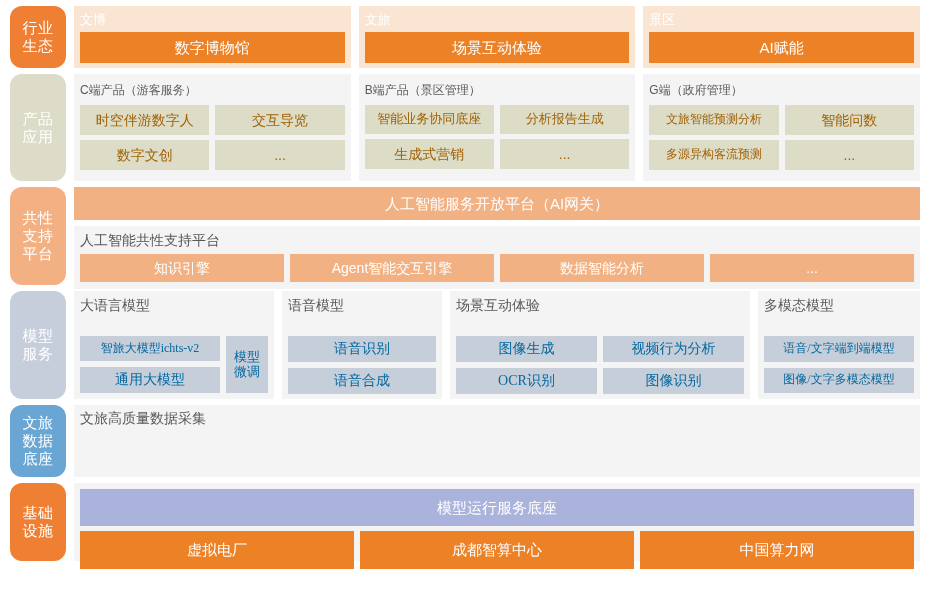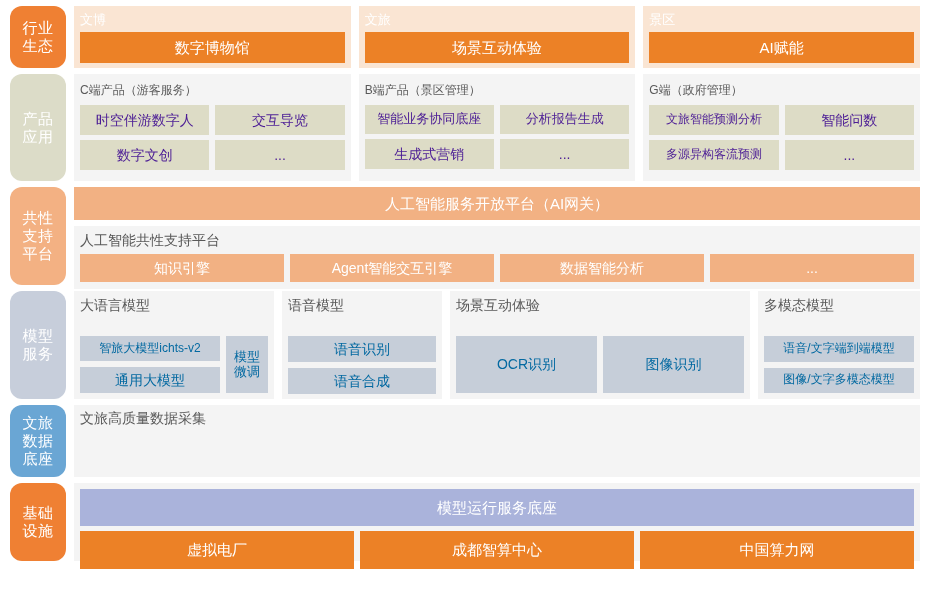--- a/index.html
+++ b/index.html
@@ -58,21 +58,21 @@
   .chip {
     display: flex; align-items: center; justify-content: center;
     text-align: center;
     font-size: 14px;
     color: #ffffff;
     padding: 5px 4px;
     line-height: 1.15;
   }
   .chip-orange { background: #ec8126; }
   .chip-lorange { background: #f2b183; }
-  .chip-khaki { background: #dddcc6; color: #4c1d95; }
+  .chip-khaki { background: #dddcc6; color: #a16207; }
   .chip-gray  { background: #c6ced9; color: #0369a1; }
   .chip-blue  { background: #6fa8d6; color: #ffffff; }
   .chip-peri  { background: #aab3db; color: #ffffff; }
   .chip-small { font-size: 13px; }
   .chip-xsmall { font-size: 12px; }
 
   .cells { display: flex; gap: 6px; }
   .cells > * { flex: 1 1 0; }
 
   
@@ -89,21 +89,21 @@
 
   
   #row-support { height: 98px; }
   #row-support .content { flex-direction: column; gap: 6px; }
   #gateway-bar { padding: 8px 4px; font-size: 15px; }
   #support-panel { padding: 4px 6px 7px 6px; gap: 3px; }
   #support-panel .chip { padding: 6px 4px; }
 
   
   #row-model { height: 108px; }
-  #row-model .content > .panel { padding: 4px 6px 6px 6px; gap: 20px; }
+  #row-model .content > .panel { padding: 4px 6px 6px 6px; gap: 20px; font-family: Liberation Serif, serif; }
   #panel-llm { flex: 0 0 200px; }
   #panel-speech { flex: 0 0 160px; }
   #panel-vision { flex: 1 1 auto; }
   #panel-multimodal { flex: 0 0 162px; }
   .llm-grid { display: flex; gap: 6px; flex: 1 1 auto; }
   .llm-left { display: flex; flex-direction: column; gap: 6px; flex: 1 1 auto; }
   .llm-left > * { flex: 1 1 0; }
   .llm-right { flex: 0 0 42px; display: flex; }
   .llm-right > * { flex: 1 1 auto; }
   .stack2 { display: flex; flex-direction: column; gap: 6px; flex: 1 1 auto; }
@@ -251,20 +251,24 @@
         <div class="stack2">
           <div class="chip chip-gray">语音识别</div>
           <div class="chip chip-gray">语音合成</div>
         </div>
       </div>
 
       <div class="panel" id="panel-vision">
         <div class="panel-title">场景互动体验</div>
         <div class="stack2">
           <div class="cells">
+            <div class="chip chip-gray">图像生成</div>
+            <div class="chip chip-gray">视频行为分析</div>
+          </div>
+          <div class="cells">
             <div class="chip chip-gray">OCR识别</div>
             <div class="chip chip-gray">图像识别</div>
           </div>
         </div>
       </div>
 
       <div class="panel" id="panel-multimodal">
         <div class="panel-title">多模态模型</div>
         <div class="stack2">
           <div class="chip chip-gray chip-xsmall">语音/文字端到端模型</div>

